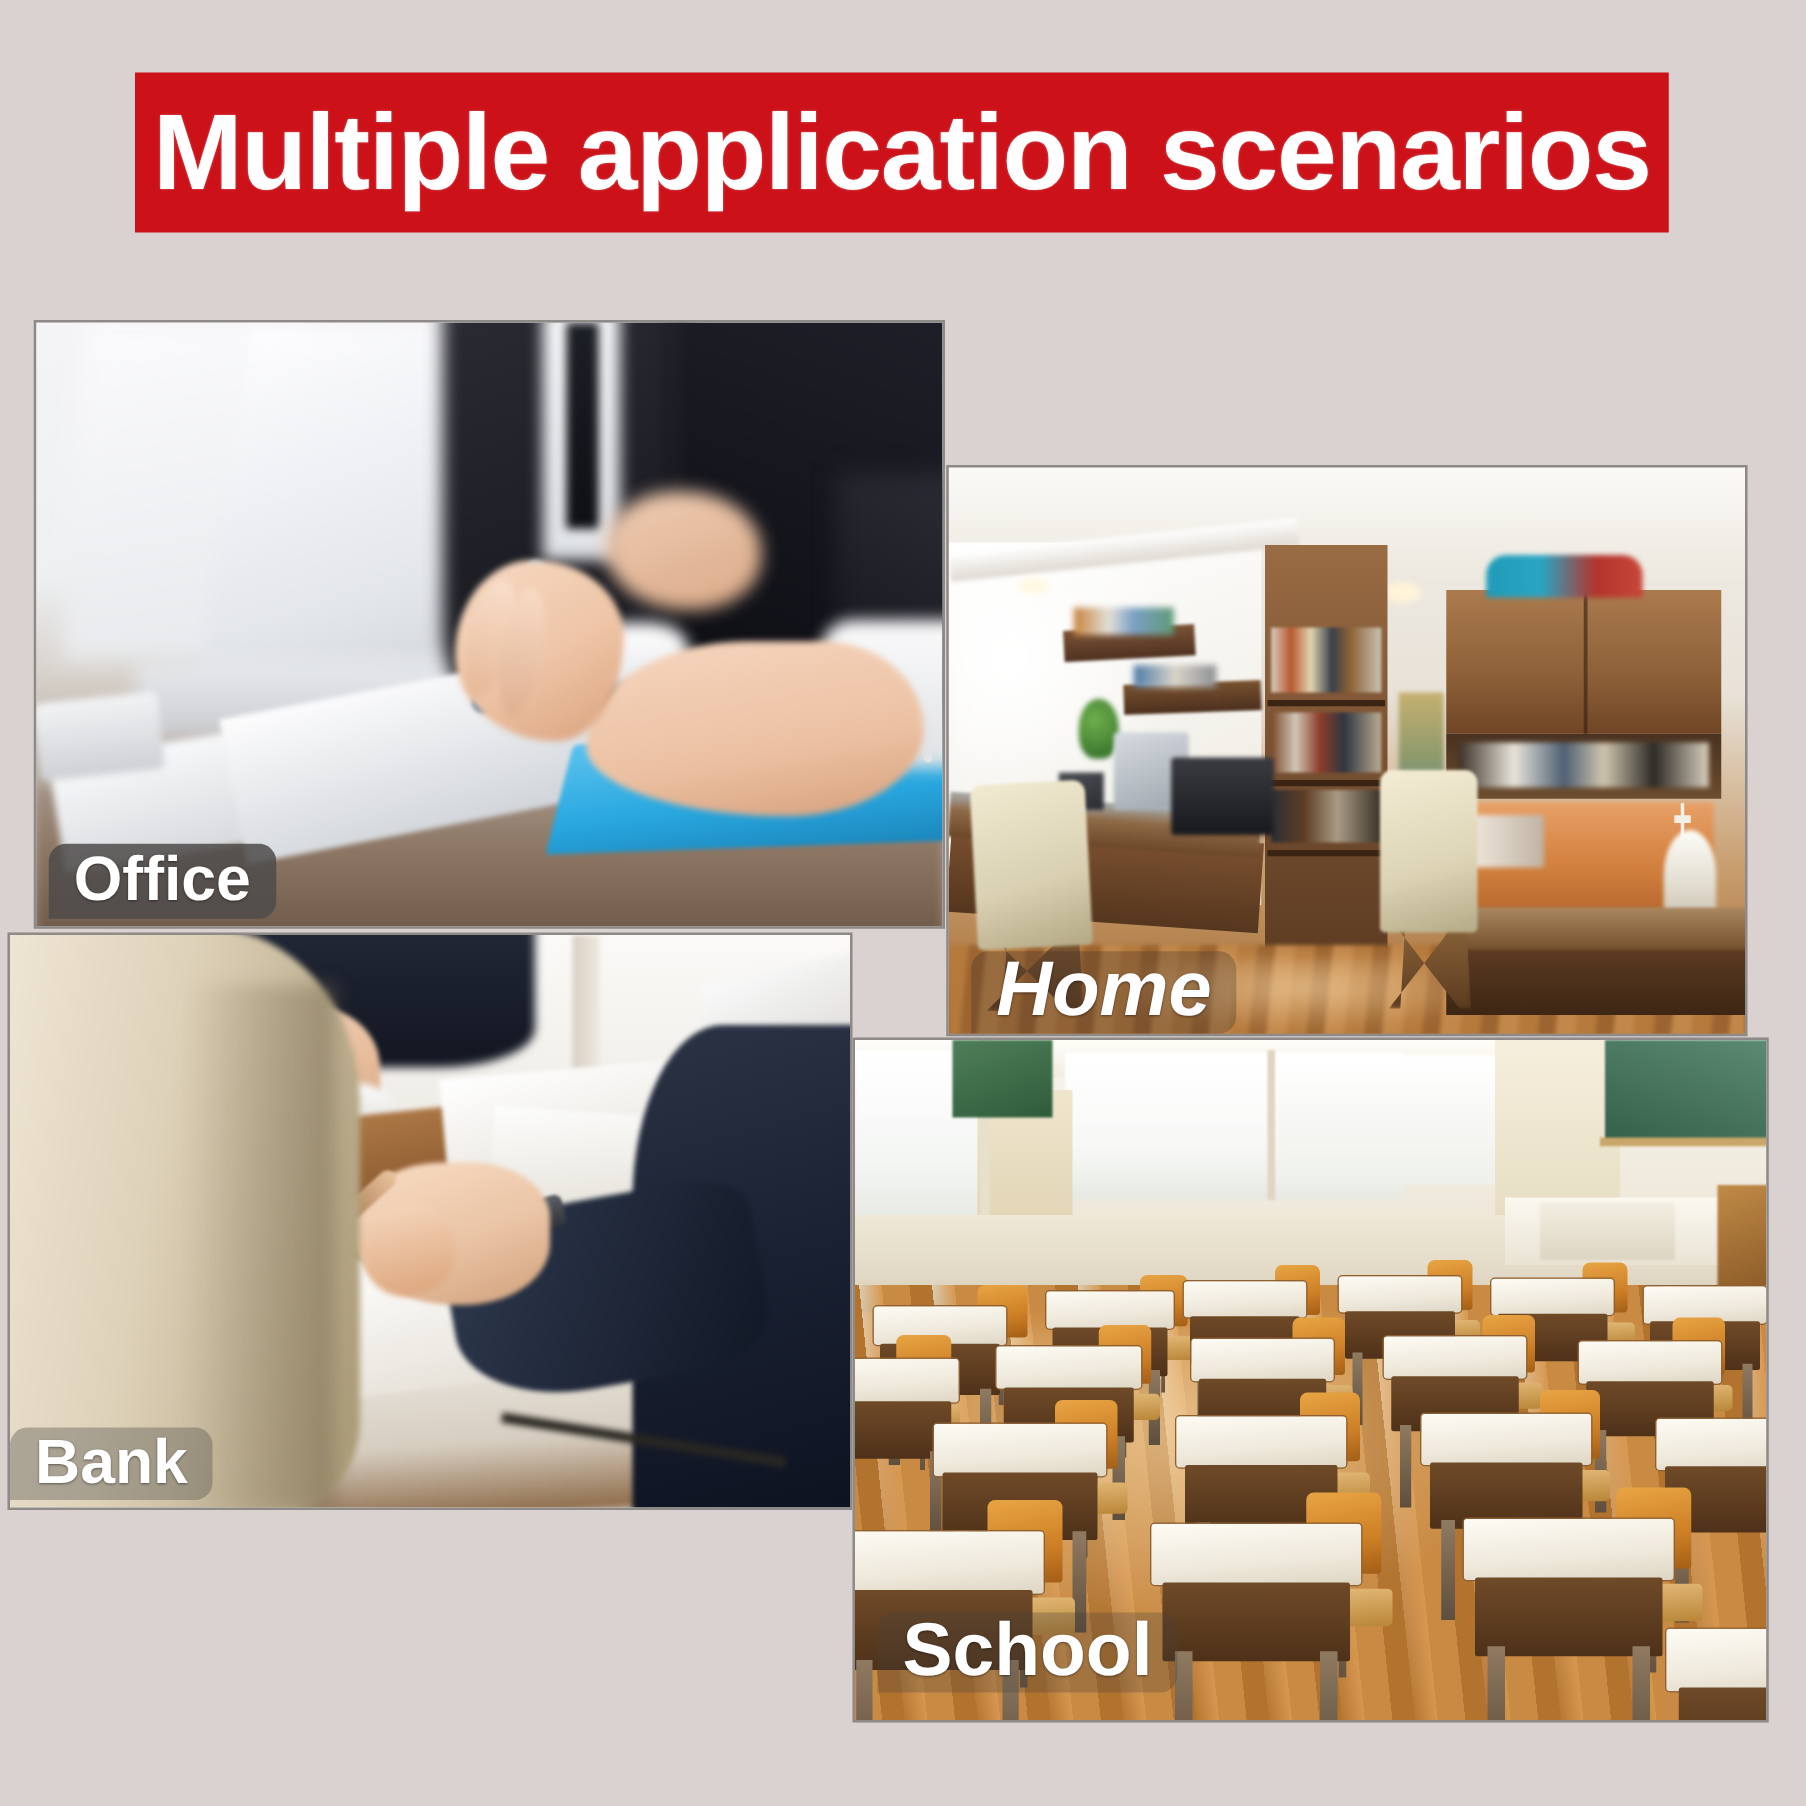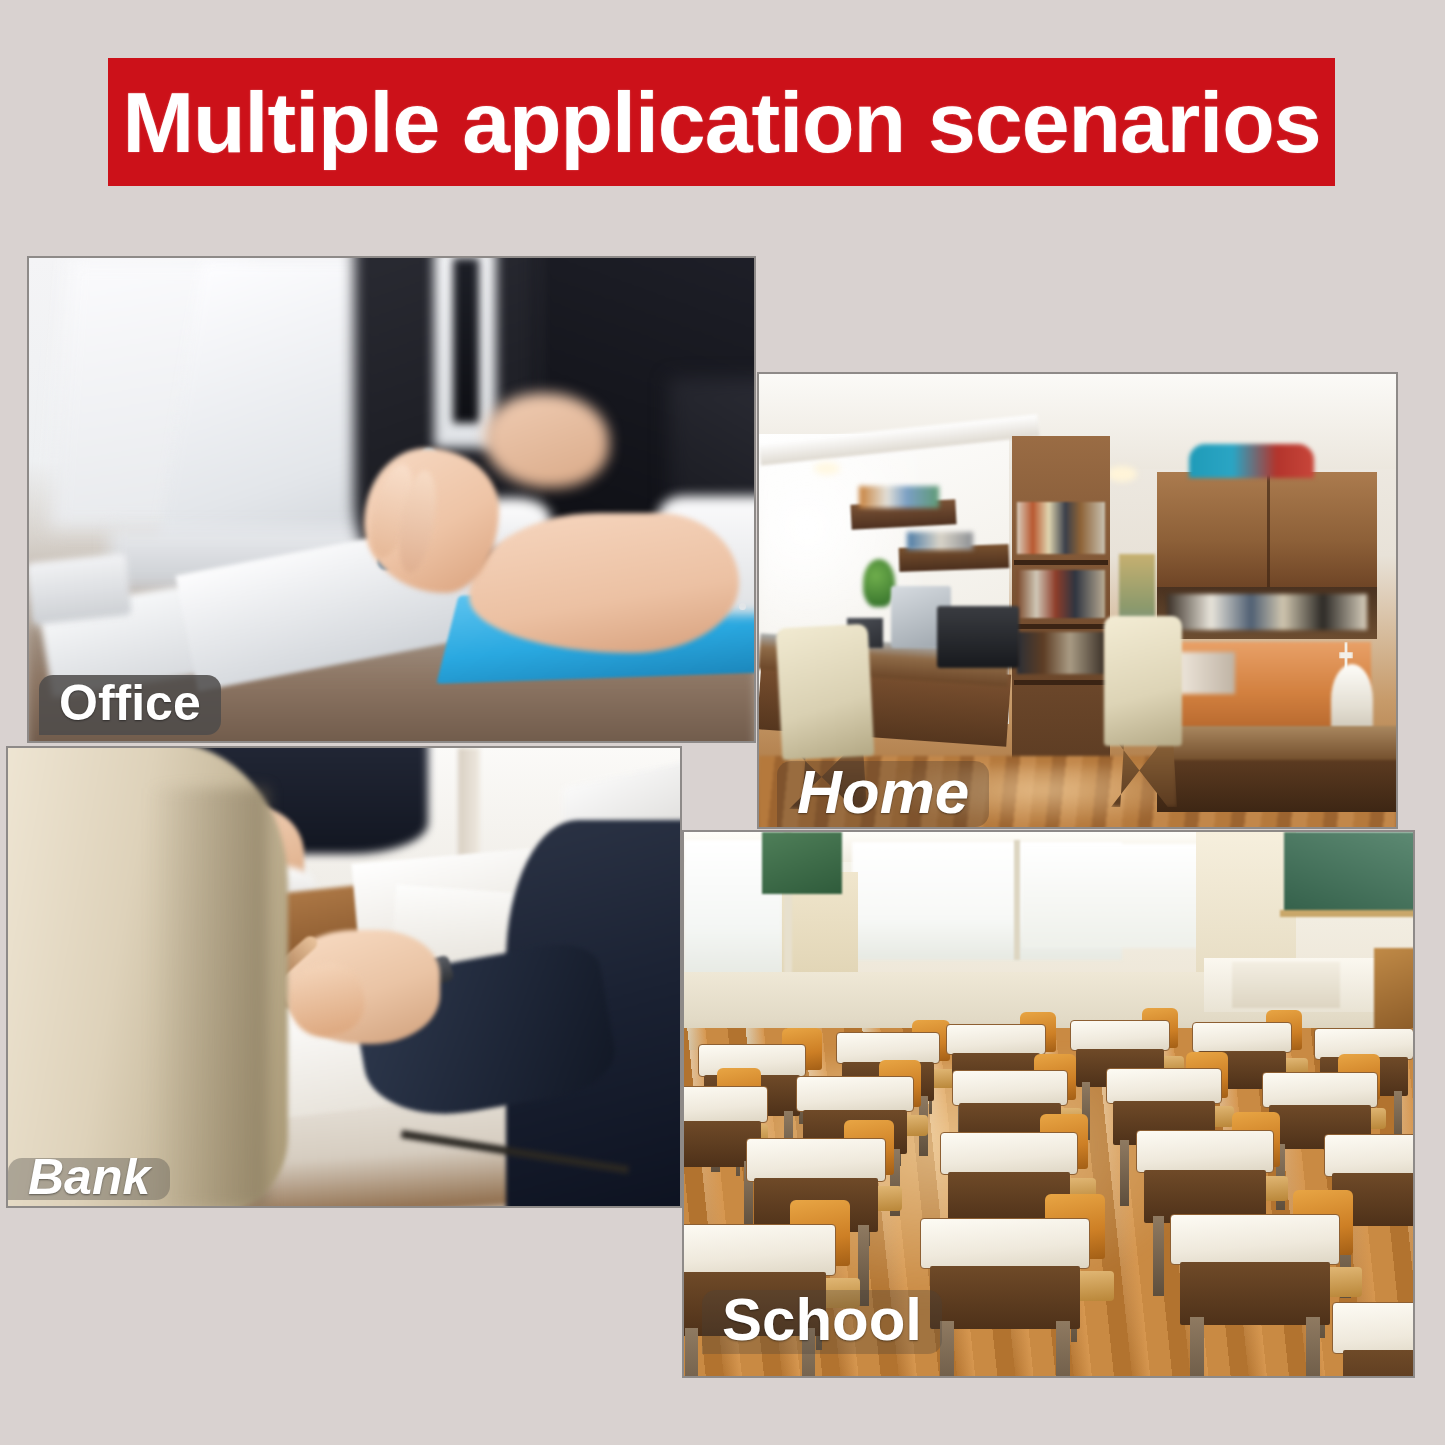--- a/index.html
+++ b/index.html
@@ -535,23 +535,22 @@
     border-radius: 7px;
     transform: rotate(48deg);
   }
   .bk-chairline {
     left: 392px; top: 400px; width: 230px; height: 8px;
     background: #2a2722;
     filter: blur(2.4px);
     transform: rotate(9deg);
   }
   #caption-bank {
-    left: 0px; bottom: 6px; height: 42px;
+    left: 0px; bottom: 6px; height: 58px;
     background: rgba(88,84,80,0.40);
-    font-style: italic;
   }
   #caption-bank span { font-size: 50px; }
 
   
   #panel-school { left: 682px; top: 830px; width: 733px; height: 548px; }
   #school-scene {
     background: linear-gradient(180deg,#f7f5ee 0%, #eee7d8 28%, #d8a871 58%, #b2732f 100%);
   }
   .sc-ceiling { left:0; top:0; width:100%; height:30px; background: linear-gradient(180deg,#fffef9,#f1ece0); }
   .sc-chalk-left {

